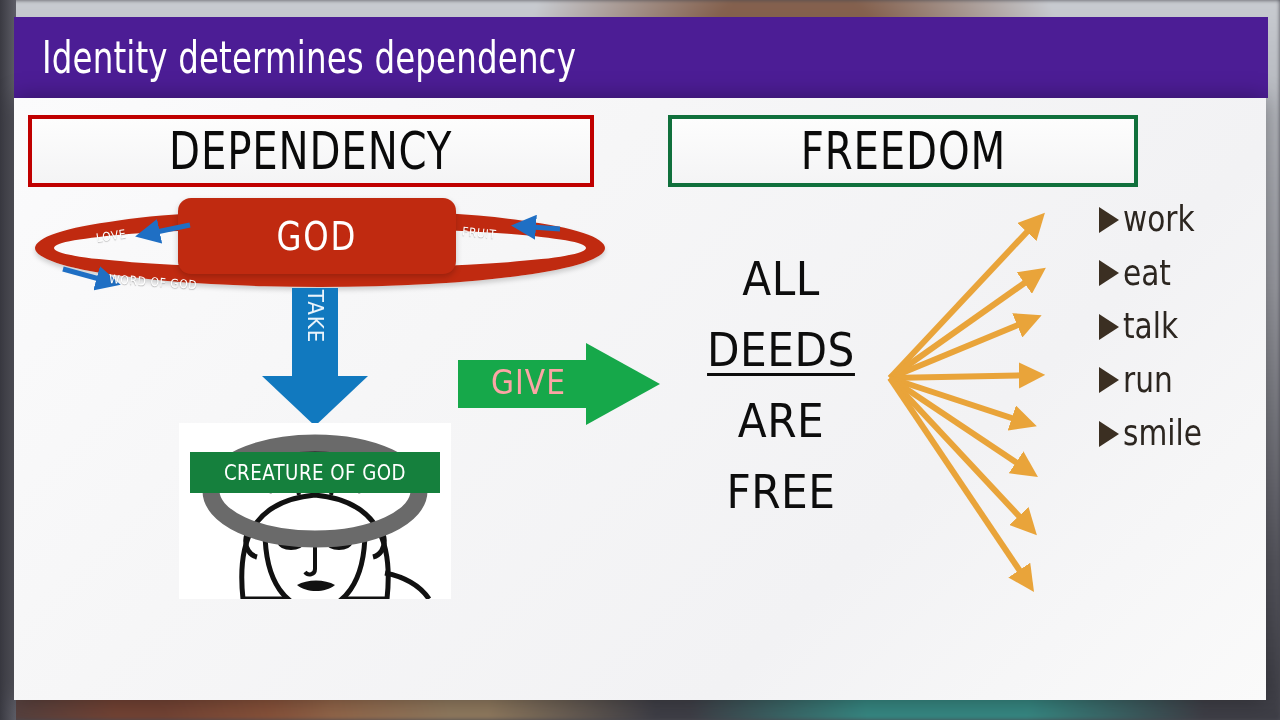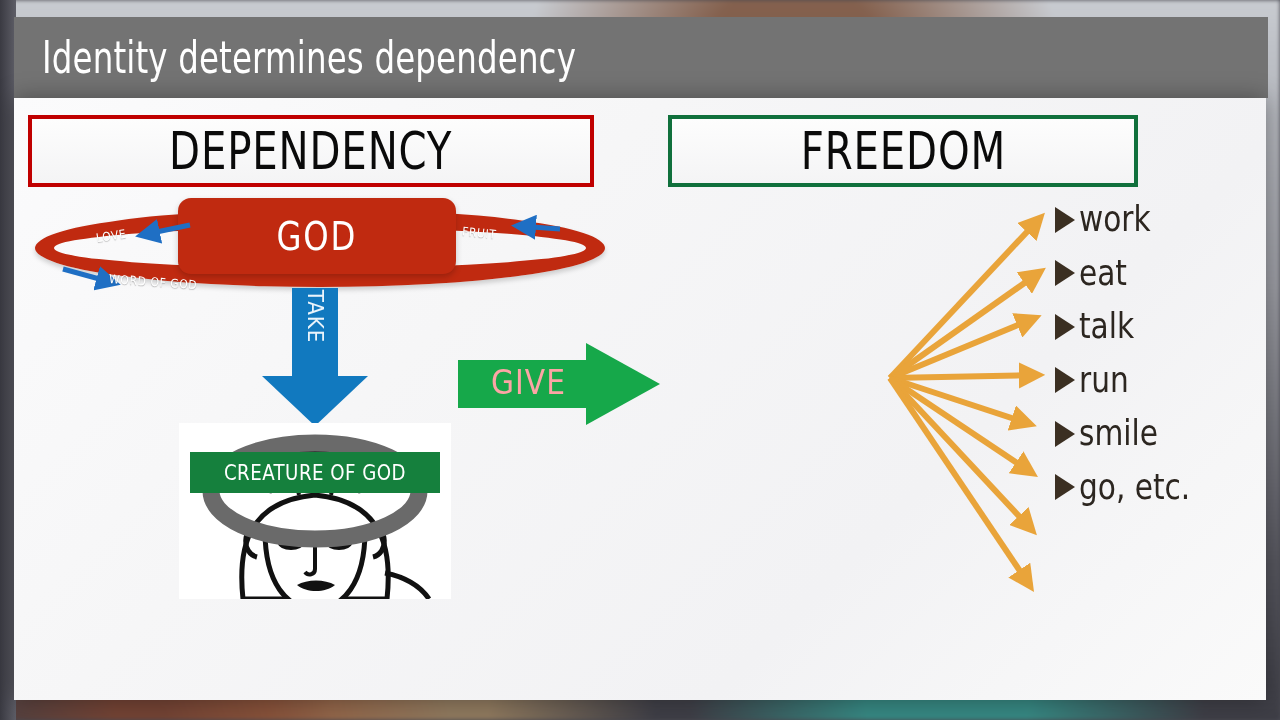--- a/index.html
+++ b/index.html
@@ -28,21 +28,21 @@
   }
   
   .panel{
     position:absolute;left:14px;top:98px;width:1252px;height:602px;
     background:linear-gradient(135deg,#fbfbfc 0%,#f6f6f7 35%,#f2f2f4 70%,#fafafa 100%);
     box-shadow:0 0 22px rgba(0,0,0,.35);
   }
   
   .titlebar{
     position:absolute;left:14px;top:17px;width:1254px;height:81px;
-    background:#737373;
+    background:#4c1d95;
     display:flex;align-items:center;
   }
   .titlebar .title{
     color:#ffffff;font-size:44px;line-height:1;
     font-family:"DejaVu Sans Condensed","Liberation Sans", sans-serif;
     font-weight:300;letter-spacing:.2px;
     margin-left:28px;
     transform:scaleX(.82);transform-origin:left center;
     white-space:nowrap;
   }
@@ -145,20 +145,21 @@
   }
   .deeds .u{ text-decoration:underline; text-underline-offset:7px; text-decoration-thickness:3px;}
 
   
   .flist{position:absolute;left:1055px;top:193px;width:215px;}
   .fitem{
     height:53.5px;display:flex;align-items:center;
     color:#2c2620;font-size:35px;line-height:1;
     font-family:"DejaVu Sans Condensed","Liberation Sans", sans-serif;
     font-weight:400;
+    margin-left:44px;
   }
   .fitem .bullet{
     width:0;height:0;margin-right:4px;
     border-top:13px solid transparent;border-bottom:13px solid transparent;
     border-left:20px solid #3b2f22;flex:0 0 auto;
   }
   .fitem .txt{transform:scaleX(.94);transform-origin:left center;white-space:nowrap;}
 </style>
 </head>
 <body>
@@ -236,20 +237,26 @@
   <div class="cr-label">
     <span class="t">CREATURE OF GOD</span>
   </div>
 
   <div class="givewrap">
     <div class="give-shaft"></div>
     <div class="give-head"></div>
     <div class="give-text">GIVE</div>
   </div>
 
+  <div class="deeds">
+    <div>ALL</div>
+    <div class="u">DEEDS</div>
+    <div>ARE</div>
+    <div>FREE</div>
+  </div>
 
   <svg class="ov" style="left:0;top:0;" width="1280" height="720">
     <defs>
       <marker id="orhead" markerWidth="4.4" markerHeight="4.4" refX="3.2" refY="2.2" orient="auto">
         <path d="M0,0 L4.4,2.2 L0,4.4 z" fill="#e9a43a"></path>
       </marker>
     </defs>
     <g stroke="#e9a43a" stroke-width="6" marker-end="url(#orhead)" fill="none">
       <line x1="890" y1="378" x2="1040" y2="218"></line>
       <line x1="890" y1="378" x2="1040" y2="272"></line>
@@ -276,19 +283,15 @@
       <span class="txt">talk</span>
     </div>
     <div class="fitem">
       <span class="bullet"></span>
       <span class="txt">run</span>
     </div>
     <div class="fitem">
       <span class="bullet"></span>
       <span class="txt">smile</span>
     </div>
-    <div class="fitem">
-      <span class="bullet"></span>
-      <span class="txt">go, etc.</span>
-    </div>
   </div>
 
 </div>
 
 </body></html>

